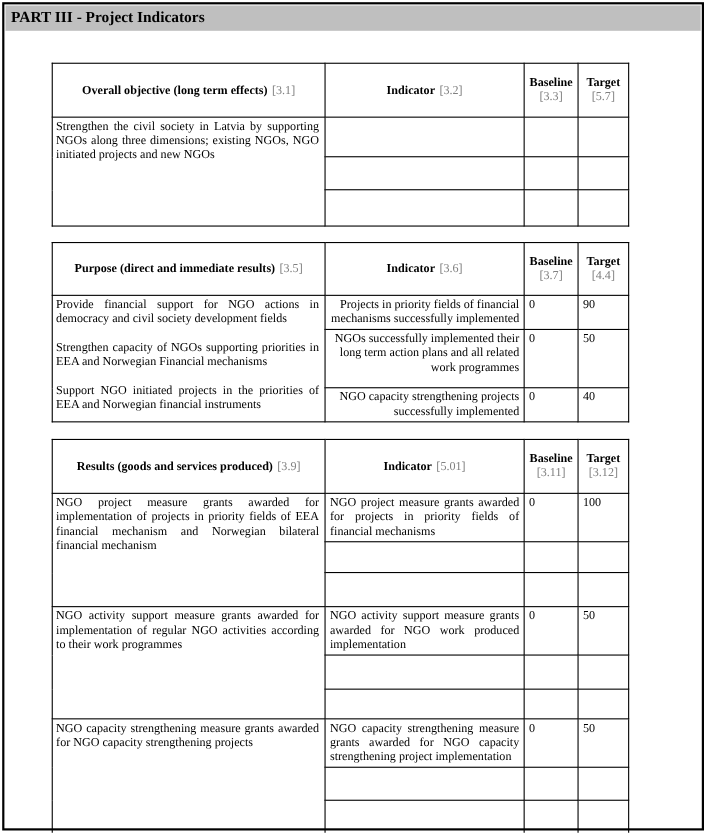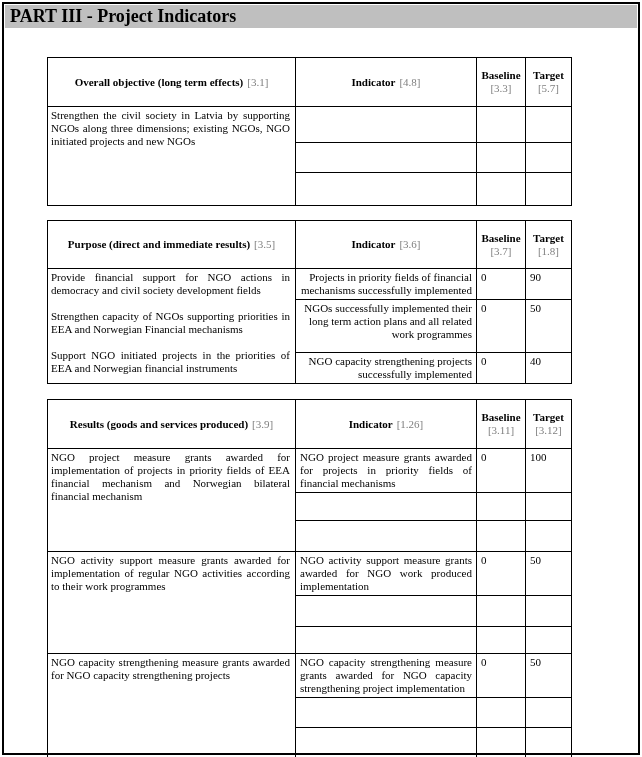--- a/index.html
+++ b/index.html
@@ -12,21 +12,21 @@
   }
   .page {
     position: absolute; left: 2px; top: 2px;
     width: 638px; height: 753px;
     border: 2px solid #000;
     background: #fff;
   }
   .title-bar {
     position: absolute; left: 1px; top: 1px; right: 1px; height: 23px;
     background: var(--title-bar-bg, #bfbfbf);
-    font-weight: bold; font-size: 18px; line-height: 23px;
+    font-weight: bold; font-size: 14px; line-height: 23px;
     padding-left: 5px;
   }
   table.t {
     position: absolute; left: 43px;
     width: 524px;
     border-collapse: collapse;
     table-layout: fixed;
   }
   .t th, .t td {
     border: 1px solid #000;
@@ -64,21 +64,21 @@
         <col style="width:181px">
         <col style="width:49px">
         <col style="width:46px">
     </colgroup>
     <tbody>
       <tr style="height:49px">
         <th>
           <span>Overall objective (long term effects)</span><span class="ref inline">[3.1]</span>
         </th>
         <th>
-          <span>Indicator</span><span class="ref inline">[4.8]</span>
+          <span>Indicator</span><span class="ref inline">[3.2]</span>
         </th>
         <th>
           <span>Baseline</span><span class="ref blk">[3.3]</span>
         </th>
         <th>
           <span>Target</span><span class="ref blk">[5.7]</span>
         </th>
       </tr>
       <tr style="height:36px">
         <td class="obj" rowspan="3">Strengthen the civil society in Latvia by supporting NGOs along three dimensions; existing NGOs, NGO initiated projects and new NGOs</td>
@@ -111,21 +111,21 @@
         <th>
           <span>Purpose (direct and immediate results)</span><span class="ref inline">[3.5]</span>
         </th>
         <th>
           <span>Indicator</span><span class="ref inline">[3.6]</span>
         </th>
         <th>
           <span>Baseline</span><span class="ref blk">[3.7]</span>
         </th>
         <th>
-          <span>Target</span><span class="ref blk">[1.8]</span>
+          <span>Target</span><span class="ref blk">[4.4]</span>
         </th>
       </tr>
       <tr style="height:30px">
         <td class="obj" rowspan="3">
           <p class="para">Provide financial support for NGO actions in democracy and civil society development fields</p>
           <p class="para">Strengthen capacity of NGOs supporting priorities in EEA and Norwegian Financial mechanisms</p>
           <p class="para">Support NGO initiated projects in the priorities of EEA and Norwegian financial instruments</p>
         </td>
         <td class="ind">Projects in priority fields of financial mechanisms successfully implemented</td>
         <td class="val">0</td>
@@ -150,21 +150,21 @@
         <col style="width:181px">
         <col style="width:49px">
         <col style="width:46px">
     </colgroup>
     <tbody>
       <tr style="height:49px">
         <th>
           <span>Results (goods and services produced)</span><span class="ref inline">[3.9]</span>
         </th>
         <th>
-          <span>Indicator</span><span class="ref inline">[1.26]</span>
+          <span>Indicator</span><span class="ref inline">[5.01]</span>
         </th>
         <th>
           <span>Baseline</span><span class="ref blk">[3.11]</span>
         </th>
         <th>
           <span>Target</span><span class="ref blk">[3.12]</span>
         </th>
       </tr>
 
       <tr style="height:41px">

